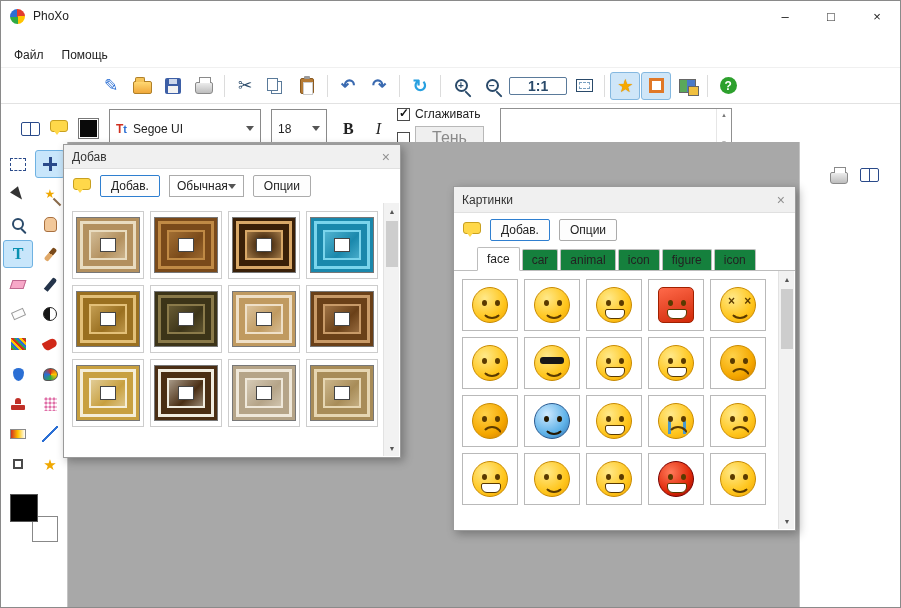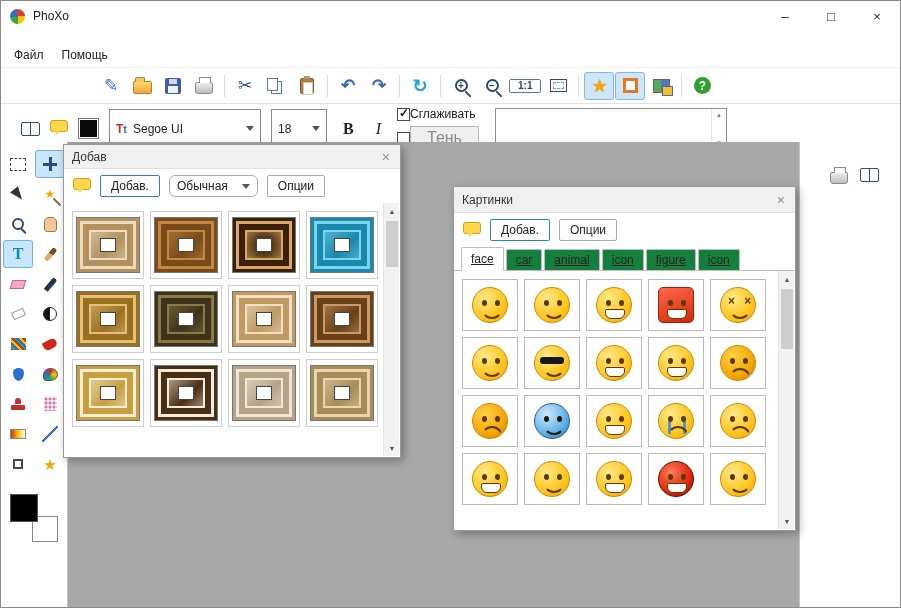--- a/index.html
+++ b/index.html
@@ -48,21 +48,21 @@
             box-shadow:4px 3px 0 -1px #fff, 4px 3px 0 0 #5a7a9a; margin:-3px 4px 0 -4px; }
   .i-paste { width:14px; height:16px; background:#b57a34; border:1px solid #8a5a20; border-radius:2px; position:relative; }
   .i-paste::before { content:''; position:absolute; top:3px; left:2px; width:8px; height:11px; background:#fff; border:1px solid #ccc; }
   .i-paste::after  { content:''; position:absolute; top:-3px; left:3px; width:6px; height:3px; background:#9a9a9a; border-radius:1px; }
   .i-undo, .i-redo { color:#3a6ab0; font-size:17px; font-weight:bold; }
   .i-refresh { color:#28a0e0; font-size:18px; font-weight:bold; }
   .i-mag { width:13px; height:13px; border:2px solid #2a4a6a; border-radius:50%; position:relative;
            display:flex; align-items:center; justify-content:center; font-size:10px; font-weight:bold; color:#2a4a6a; }
   .i-mag::after { content:''; position:absolute; right:-6px; bottom:-5px; width:8px; height:2px;
            background:#2a4a6a; transform:rotate(45deg); border-radius:1px; }
-  .i-actual { font-size:10px; font-weight:bold; color:#2a4a6a; border:1px solid #5a7a9a; border-radius:2px; padding:1px 8px;text-align:right; }
+  .i-actual { font-size:14px; font-weight:bold; color:#2a4a6a; border:1px solid #5a7a9a; border-radius:2px; padding:1px 18px;text-align:right; }
   .i-fit { width:17px; height:13px; border:1px solid #2a4a6a; position:relative; }
   .i-fit::after { content:''; position:absolute; inset:2px; border:1px dashed #7aa0c0; }
   .i-star { color:#f5a800; font-size:18px; text-shadow:0 0 1px #c07800; }
   .i-frames { width:15px; height:15px; border:3px solid #e07828; background:#fff; }
   .i-stickers { width:17px; height:14px; border:1px solid #666;
                 background:linear-gradient(90deg,#5aa85a 50%,#4a7ac8 50%); position:relative; }
   .i-stickers::after { content:''; position:absolute; right:-4px; bottom:-4px; width:9px; height:8px;
                 background:#f0c040; border:1px solid #666; }
   .i-help { width:17px; height:17px; border-radius:50%; background:#2da02d; color:#fff; font-size:12px;
             font-weight:bold; display:flex; align-items:center; justify-content:center; }
@@ -81,21 +81,21 @@
   .combo.font { width:152px; }
   .combo.size { width:56px; }
   .dd-arrow { width:0; height:0; border-left:4px solid transparent; border-right:4px solid transparent; border-top:5px solid #555; }
   .font-preview { font-weight:bold; }
   .font-preview::before { content:'T'; color:#d03020; font-size:12px; }
   .font-preview::after  { content:'t'; color:#2b6fd4; font-size:11px; }
   .fmt-btn { font-family:"Liberation Serif", serif; font-size:16px; padding:2px 6px; }
   .fmt-btn.bold { font-weight:bold; }
   .fmt-btn.italic { font-style:italic; }
   .check-col { display:flex; flex-direction:column; gap:5px; }
-  .check-row { display:flex; align-items:center; }
+  .check-row { display:flex; align-items:center; gap:5px; }
   .cb { width:13px; height:13px; border:1px solid #4a4a4a; background:#fff; display:inline-block; position:relative; }
   .cb.checked::after { content:'✓'; position:absolute; left:1px; top:-3px; font-size:12px; font-weight:bold; color:#111; }
   .shadow-btn { border:1px solid #b8b8b8; background:#efefef; color:#8a8a8a; padding:2px 16px; font-size:16px; }
   .text-entry { width:232px; height:42px; border:1px solid #909090; background:#fff; position:relative; margin-left:6px; }
   .entry-scroll { position:absolute; right:0; top:0; bottom:0; width:15px; border-left:1px solid #e6e6e6;
                   display:flex; flex-direction:column; justify-content:space-between; align-items:center;
                   padding:3px 0; color:#777; font-size:6px; }
 
   
   .body { position:absolute; top:141px; bottom:0; left:0; right:0; display:flex; }
@@ -149,37 +149,37 @@
   .sw-fg { position:absolute; left:0; top:0; width:28px; height:28px; background:#000; border:1px solid #555; }
 
   
   .palette { position:absolute; background:#fff; border:1px solid #9a9a9a; box-shadow:3px 3px 9px rgba(0,0,0,.3); z-index:5; }
   .palette-title { height:24px; background:#f0f0f0; display:flex; align-items:center; padding:0 8px;
                    border-bottom:1px solid #e0e0e0; color:#333; }
   .palette-close { margin-left:auto; color:#909090; font-size:14px; padding:0 2px; }
   .palette-toolbar { height:34px; display:flex; align-items:center; gap:9px; padding:0 9px; }
   .btn { border:1px solid #ababab; background:#fdfdfd; padding:3px 10px; font-size:12px; border-radius:2px; }
   .btn.primary { border:1px solid #2f7fd0; }
-  .dropdown { display:flex; align-items:center; gap:14px; border:1px solid #ababab; background:#fff;
-              padding:3px 7px; border-radius:6px; }
+  .dropdown { display:flex; align-items:center; border:1px solid #ababab; background:#fff;
+              padding:3px 7px; border-radius:0; }
 
   #frames-palette { left:62px; top:143px; width:338px; height:314px; }
   .frames-grid { display:grid; grid-template-columns:repeat(4,72px); gap:6px; padding:8px; }
   .fcell { width:72px; height:68px; border:1px solid #cdcdcd; display:flex; align-items:center; justify-content:center; background:#fff; }
   .frame-thumb { width:64px; height:56px; border:1px solid #777; position:relative;
                  background:linear-gradient(135deg,var(--c1),var(--c2) 55%,var(--c1));
                  box-shadow:inset 0 0 0 3px var(--c2), inset 0 0 0 6px var(--c1),
                             inset 0 0 0 12px var(--c2), inset 0 0 0 14px var(--c1); }
   .frame-thumb::after { content:''; position:absolute; inset:0; margin:auto; width:14px; height:12px;
                  background:#fff; border:1px solid #444; }
   .g-radial { background:radial-gradient(circle,var(--c2) 10%,var(--c1) 75%); }
 
   #stickers-palette { left:452px; top:185px; width:343px; height:345px; }
   #stickers-palette .palette-title { height:26px; }
-  .tabs { display:flex; align-items:flex-end; padding:0 7px; border-bottom:1px solid #bdbdbd; height:24px; background:#fff;text-decoration:underline; }
+  .tabs { display:flex; align-items:flex-end; padding:0 23px; border-bottom:1px solid #bdbdbd; height:24px; background:#fff; }
   .tab { padding:3px 9px; border:1px solid #bdbdbd; border-bottom:none; background:#15803d; margin-right:2px;
          border-radius:2px 2px 0 0; }
   .tab.active { background:#fff; border-bottom:1px solid #fff; margin-bottom:-1px; padding:4px 9px; }
   .stickers-grid { display:grid; grid-template-columns:repeat(5,56px); gap:6px; padding:8px; }
   .scell { width:56px; height:52px; border:1px solid #b9b9b9; display:flex; align-items:center; justify-content:center; background:#fff; }
 
   
   .face { width:36px; height:36px; border-radius:50%; position:relative; border:1px solid #c88a00;
           background:radial-gradient(circle at 35% 30%,#ffe98a,#ffc61e 60%,#efa200); }
   .face::before { content:''; position:absolute; top:12px; left:9px; width:5px; height:6px; border-radius:50%;

